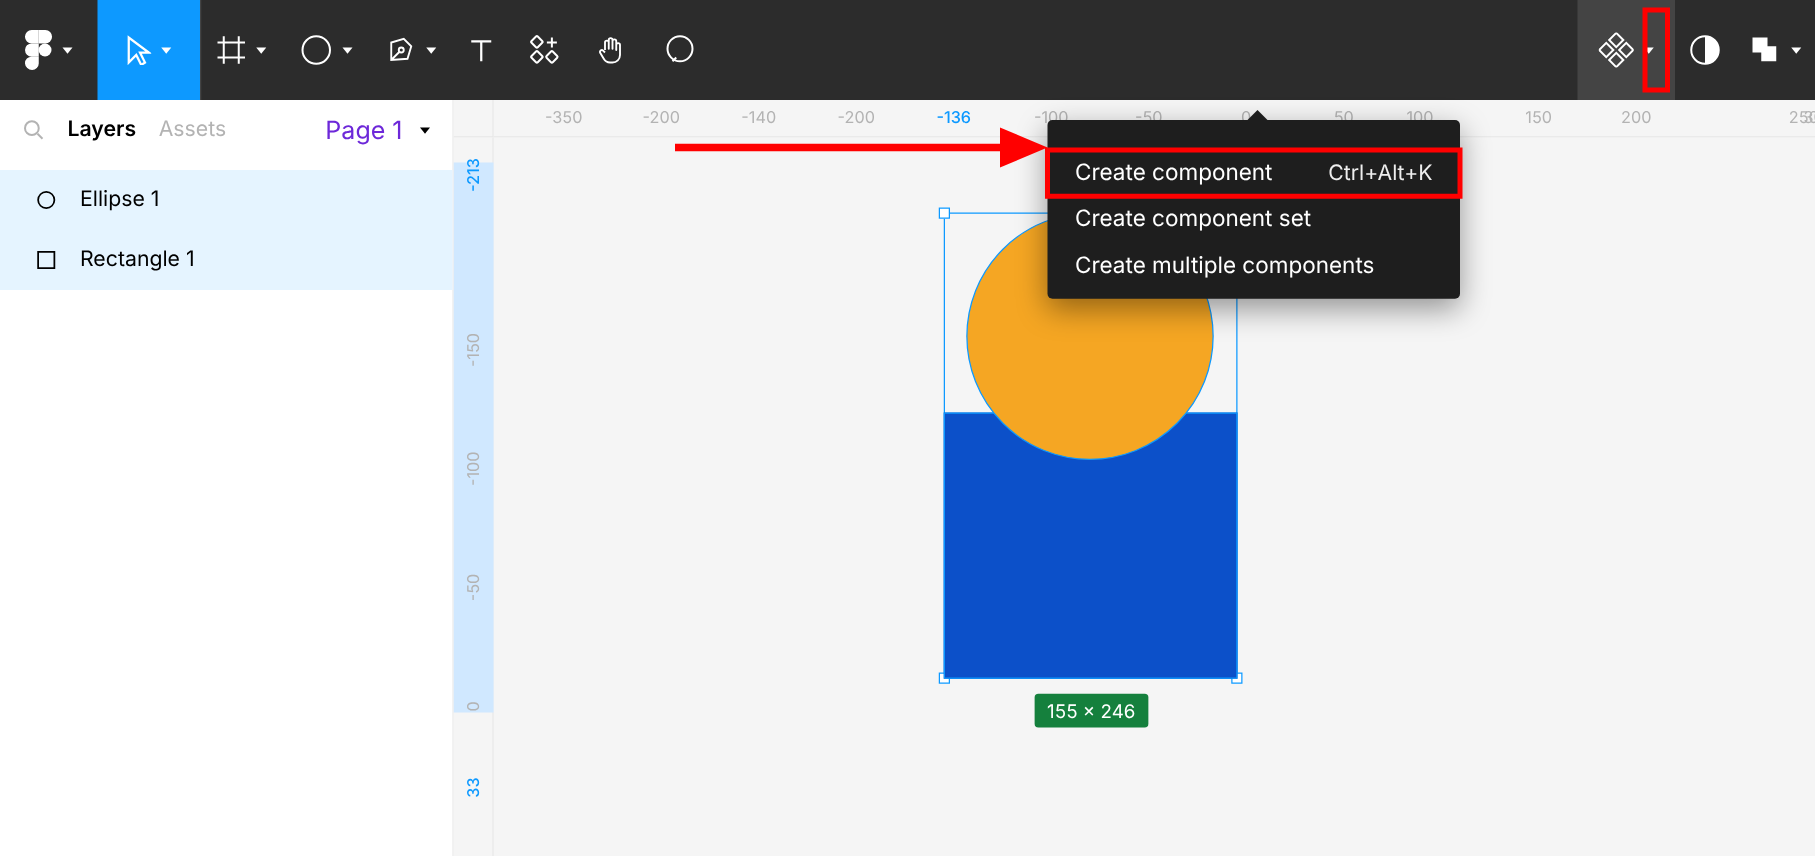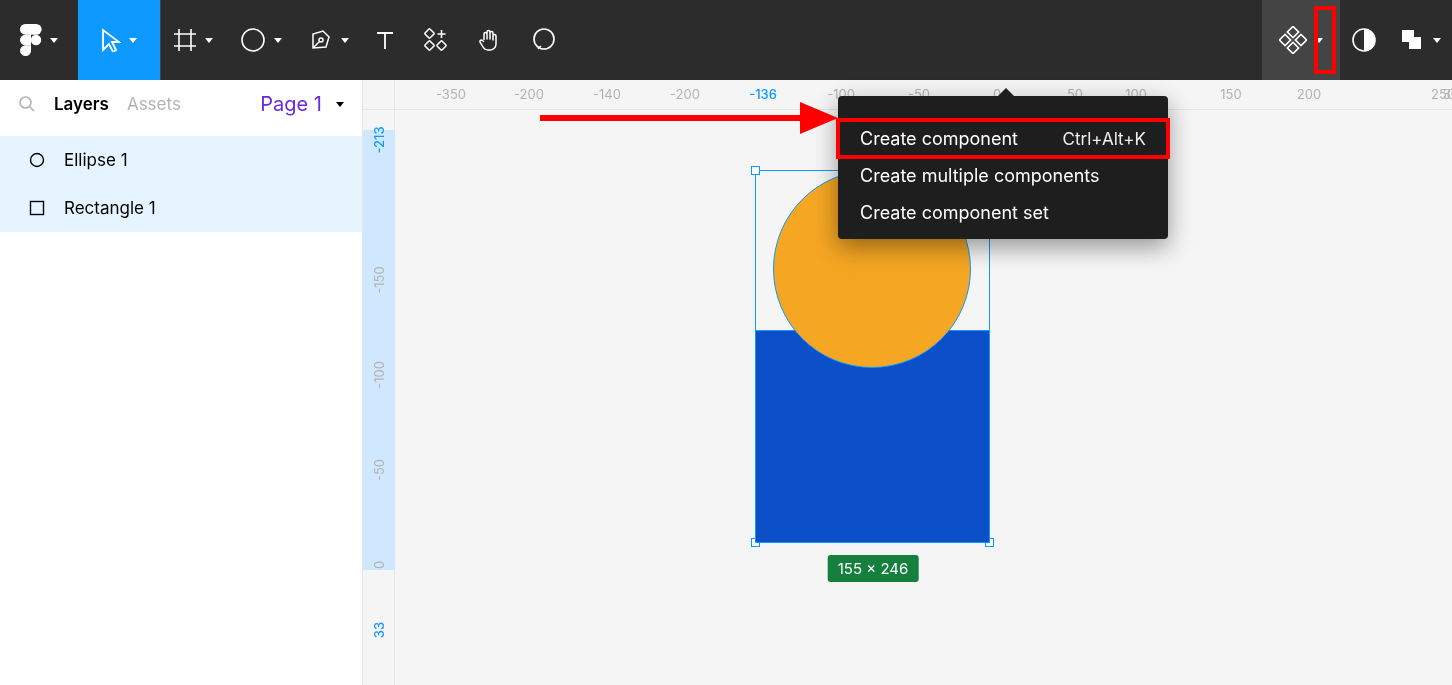--- a/index.html
+++ b/index.html
@@ -395,23 +395,23 @@
     <div class="size-badge" style="left:478px; top:445px;">155 × 246</div>
   </div>
 </div>
 
 <div class="dropdown" style="left:838px; top:96px; width:330px;">
   <div class="dd-item highlight">
     <span>Create component</span>
     <span class="shortcut">Ctrl+Alt+K</span>
   </div>
   <div class="dd-item">
+    <span>Create component set</span>
+  </div>
+  <div class="dd-item">
     <span>Create multiple components</span>
-  </div>
-  <div class="dd-item">
-    <span>Create component set</span>
   </div>
 </div>
 
 <svg class="red-arrow" style="left:540px; top:98px;" width="300" height="40" viewBox="0 0 300 40">
   <line x1="0" y1="20" x2="265" y2="20" stroke="#ff0000" stroke-width="6"></line>
   <polygon points="260,4 298,20 260,36" fill="#ff0000"></polygon>
 </svg>
 
 </body></html>

